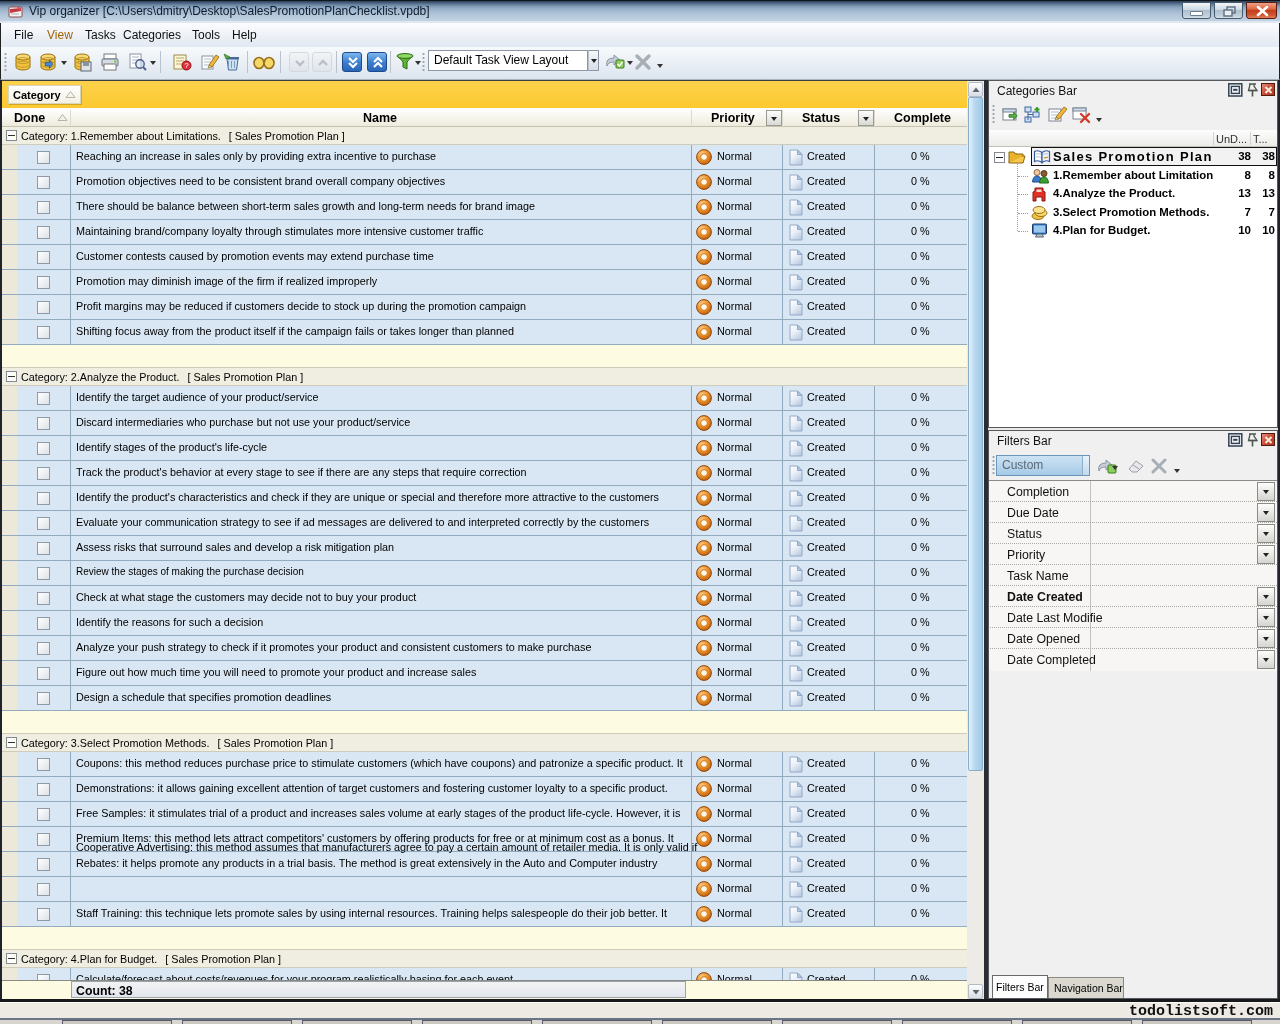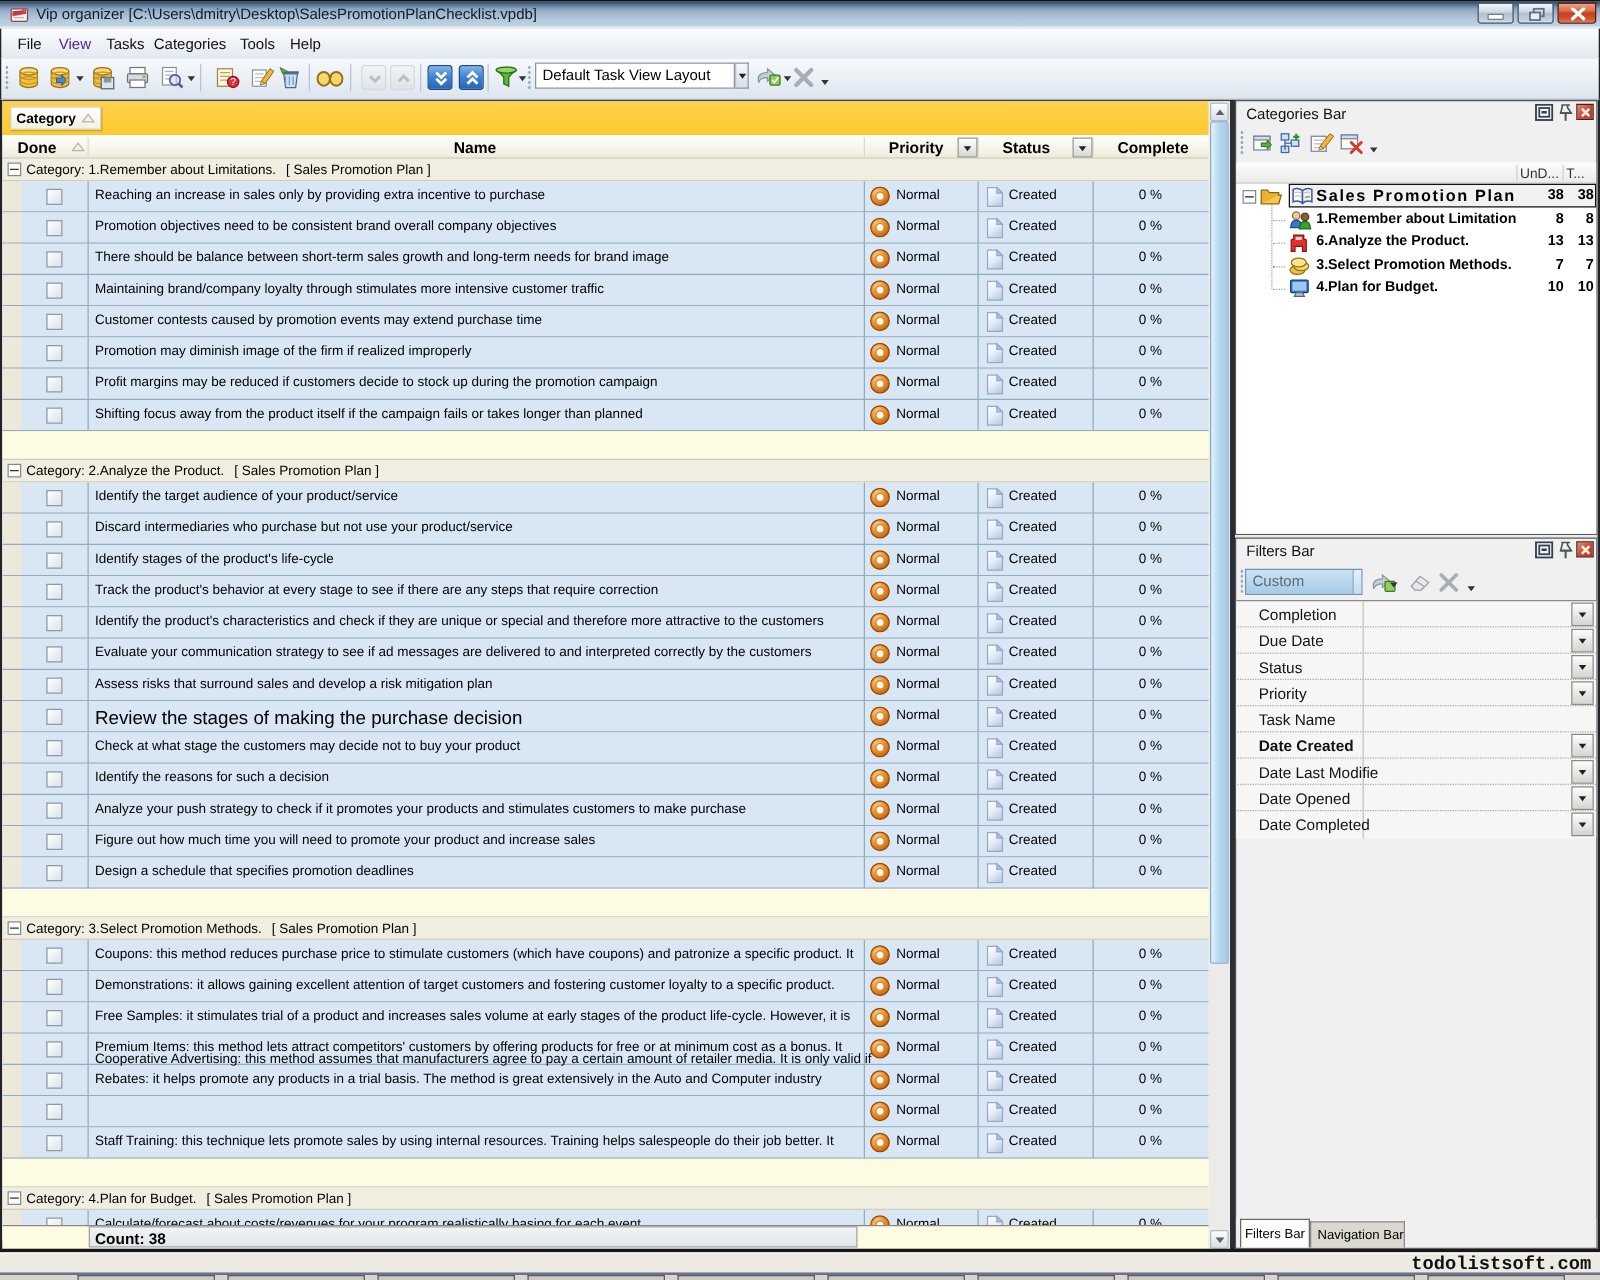--- a/index.html
+++ b/index.html
@@ -30,21 +30,21 @@
  </svg>
 </div>
 <div class="abs" style="left:1246px;top:2px;width:31px;height:17px;border:1px solid #571d10;border-radius:0 0 3px 3px;background:linear-gradient(#efa188,#dd6844 40%,#c63f1d 50%,#cf5430 80%,#e08258);">
  <svg class="abs" style="left:9px;top:3px;" width="13" height="11">
       <path d="M2 1 L11 9 M11 1 L2 9" stroke="#ffffff" stroke-width="2.6" stroke-linecap="round"></path>
     </svg>
 </div>
 
 <div class="abs" style="left:0;top:23px;width:1280px;height:24px;background:linear-gradient(#fbfcfe,#e9eef5 70%,#e2e9f2);border-left:1px solid #222;border-right:1px solid #222;"></div>
 <div class="abs tx" style="left:14px;top:28px;font-size:12px;color:#101010;">File</div>
-<div class="abs tx" style="left:47px;top:28px;font-size:12px;color:#4c1d95;">View</div>
+<div class="abs tx" style="left:47px;top:28px;font-size:12px;color:#a16207;">View</div>
 <div class="abs tx" style="left:85px;top:28px;font-size:12px;color:#101010;">Tasks</div>
 <div class="abs tx" style="left:123px;top:28px;font-size:12px;color:#101010;">Categories</div>
 <div class="abs tx" style="left:192px;top:28px;font-size:12px;color:#101010;">Tools</div>
 <div class="abs tx" style="left:232px;top:28px;font-size:12px;color:#101010;">Help</div>
 <div class="abs" style="left:0;top:47px;width:1280px;height:33px;background:linear-gradient(#f7fafc,#e3eaf2 75%,#dce4ee);border-left:1px solid #222;border-right:1px solid #222;border-bottom:1px solid #aab4c0;"></div>
 <div class="abs" style="left:4px;top:52px;width:3px;height:20px;background-image:radial-gradient(circle,#9aa6b4 1px,transparent 1.2px);background-size:3px 4px;"></div>
 <div class="abs" style="left:422px;top:52px;width:3px;height:20px;background-image:radial-gradient(circle,#9aa6b4 1px,transparent 1.2px);background-size:3px 4px;"></div>
 <svg class="abs" style="left:13px;top:52px;" width="20" height="20">
  <path d="M3 5 v10 a7 3 0 0 0 14 0 v-10" fill="#f2c23e" stroke="#9a7414" stroke-width="1"></path>
  <ellipse cx="10" cy="5" rx="7" ry="3" fill="#fad878" stroke="#9a7414" stroke-width="1"></ellipse>
@@ -541,21 +541,21 @@
 <div class="abs tx" style="left:807px;top:540.5px;font-size:10.8px;">Created</div>
 <div class="abs tx" style="left:911px;top:540.5px;font-size:10.8px;">0 %</div>
 <div class="abs" style="left:2px;top:561.0px;width:965px;height:25px;background:#d9e7f4;"></div>
 <div class="abs" style="left:2px;top:561.0px;width:15px;height:25px;background:#ece9da;"></div>
 <div class="abs" style="left:2px;top:585.0px;width:965px;height:1px;background:#92abbe;"></div>
 <div class="abs" style="left:70px;top:561.0px;width:1px;height:25px;background:#92abbe;"></div>
 <div class="abs" style="left:691px;top:561.0px;width:1px;height:25px;background:#92abbe;"></div>
 <div class="abs" style="left:782px;top:561.0px;width:1px;height:25px;background:#92abbe;"></div>
 <div class="abs" style="left:874px;top:561.0px;width:1px;height:25px;background:#92abbe;"></div>
 <div class="abs" style="left:37px;top:567.0px;width:13px;height:13px;border:1px solid #8e9aa6;background:linear-gradient(135deg,#ffffff,#dde2e7);"></div>
-<div class="abs tx" style="left:76px;top:565.5px;font-size:15px;">Review the stages of making the purchase decision</div>
+<div class="abs tx" style="left:76px;top:565.5px;font-size:10px;">Review the stages of making the purchase decision</div>
 <svg class="abs" style="left:696px;top:565.0px;" width="16" height="16">
  <circle cx="8" cy="8" r="7.4" fill="url(#pg)" stroke="#93480c" stroke-width="1"></circle>
  <circle cx="8" cy="8" r="3.1" fill="#fbf6ee"></circle>
     <circle cx="8" cy="8" r="3.4" fill="none" stroke="#dd8a2b" stroke-width="1.2"></circle>
 </svg>
 <div class="abs tx" style="left:717px;top:565.5px;font-size:10.8px;">Normal</div>
 <svg class="abs" style="left:789px;top:565.0px;" width="14" height="17">
  <defs></defs>
  <path d="M1 1 h7.5 l4.5 4.5 v10.5 h-12 z" fill="url(#pgpage)" stroke="#93a9c6" stroke-width="1"></path>
  <path d="M8.5 1 l4.5 4.5 h-4.5 z" fill="#aec8e4" stroke="#93a9c6" stroke-width="1"></path>
@@ -607,21 +607,21 @@
 <div class="abs tx" style="left:807px;top:615.5px;font-size:10.8px;">Created</div>
 <div class="abs tx" style="left:911px;top:615.5px;font-size:10.8px;">0 %</div>
 <div class="abs" style="left:2px;top:636.0px;width:965px;height:25px;background:#d9e7f4;"></div>
 <div class="abs" style="left:2px;top:636.0px;width:15px;height:25px;background:#ece9da;"></div>
 <div class="abs" style="left:2px;top:660.0px;width:965px;height:1px;background:#92abbe;"></div>
 <div class="abs" style="left:70px;top:636.0px;width:1px;height:25px;background:#92abbe;"></div>
 <div class="abs" style="left:691px;top:636.0px;width:1px;height:25px;background:#92abbe;"></div>
 <div class="abs" style="left:782px;top:636.0px;width:1px;height:25px;background:#92abbe;"></div>
 <div class="abs" style="left:874px;top:636.0px;width:1px;height:25px;background:#92abbe;"></div>
 <div class="abs" style="left:37px;top:642.0px;width:13px;height:13px;border:1px solid #8e9aa6;background:linear-gradient(135deg,#ffffff,#dde2e7);"></div>
-<div class="abs tx" style="left:76px;top:640.5px;font-size:10.8px;">Analyze your push strategy to check if it promotes your products and stimulates customers to make purchase</div>
+<div class="abs tx" style="left:76px;top:640.5px;font-size:10.8px;">Analyze your push strategy to check if it promotes your product and consistent customers to make purchase</div>
 <svg class="abs" style="left:696px;top:640.0px;" width="16" height="16">
  <circle cx="8" cy="8" r="7.4" fill="url(#pg)" stroke="#93480c" stroke-width="1"></circle>
  <circle cx="8" cy="8" r="3.1" fill="#fbf6ee"></circle>
     <circle cx="8" cy="8" r="3.4" fill="none" stroke="#dd8a2b" stroke-width="1.2"></circle>
 </svg>
 <div class="abs tx" style="left:717px;top:640.5px;font-size:10.8px;">Normal</div>
 <svg class="abs" style="left:789px;top:640.0px;" width="14" height="17">
  <defs></defs>
  <path d="M1 1 h7.5 l4.5 4.5 v10.5 h-12 z" fill="url(#pgpage)" stroke="#93a9c6" stroke-width="1"></path>
  <path d="M8.5 1 l4.5 4.5 h-4.5 z" fill="#aec8e4" stroke="#93a9c6" stroke-width="1"></path>
@@ -950,21 +950,21 @@
  <circle cx="13" cy="5.5" r="3" fill="#8a5a30" stroke="#5a3a1a"></circle>
  <path d="M8.5 15 q0.5 -6 4.5 -6 t4.5 6 z" fill="#3aa030" stroke="#1c6a14"></path>
  </svg>
 <div class="abs tx b" style="left:1053px;top:168.5px;font-size:11.4px;">1.Remember about Limitation</div>
 <div class="abs tx b" style="left:1211px;top:168.5px;width:40px;text-align:right;font-size:11.5px;">8</div>
 <div class="abs tx b" style="left:1235px;top:168.5px;width:40px;text-align:right;font-size:11.5px;">8</div>
 <svg class="abs" style="left:1031px;top:186px;" width="16" height="16">
  <path d="M4 2 h8 v3 l2 1 v9 h-3 v-4 h-6 v4 H2 V6 l2 -1 z" fill="#e03028" stroke="#8c1410" stroke-width="1"></path>
  <rect x="5.5" y="3.5" width="5" height="2.5" fill="#f8d8d0"></rect>
  </svg>
-<div class="abs tx b" style="left:1053px;top:187px;font-size:11.4px;">6.Analyze the Product.</div>
+<div class="abs tx b" style="left:1053px;top:187px;font-size:11.4px;">4.Analyze the Product.</div>
 <div class="abs tx b" style="left:1211px;top:187px;width:40px;text-align:right;font-size:11.5px;">13</div>
 <div class="abs tx b" style="left:1235px;top:187px;width:40px;text-align:right;font-size:11.5px;">13</div>
 <svg class="abs" style="left:1031px;top:204.5px;" width="18" height="16">
  <ellipse cx="7" cy="11" rx="6" ry="3.5" fill="#f2c23e" stroke="#97701c"></ellipse>
  <ellipse cx="10" cy="8" rx="6" ry="3.5" fill="#f8d868" stroke="#97701c"></ellipse>
  <ellipse cx="8" cy="5" rx="6" ry="3.5" fill="#fce48c" stroke="#97701c"></ellipse>
  </svg>
 <div class="abs tx b" style="left:1053px;top:205.5px;font-size:11.4px;">3.Select Promotion Methods.</div>
 <div class="abs tx b" style="left:1211px;top:205.5px;width:40px;text-align:right;font-size:11.5px;">7</div>
 <div class="abs tx b" style="left:1235px;top:205.5px;width:40px;text-align:right;font-size:11.5px;">7</div>

